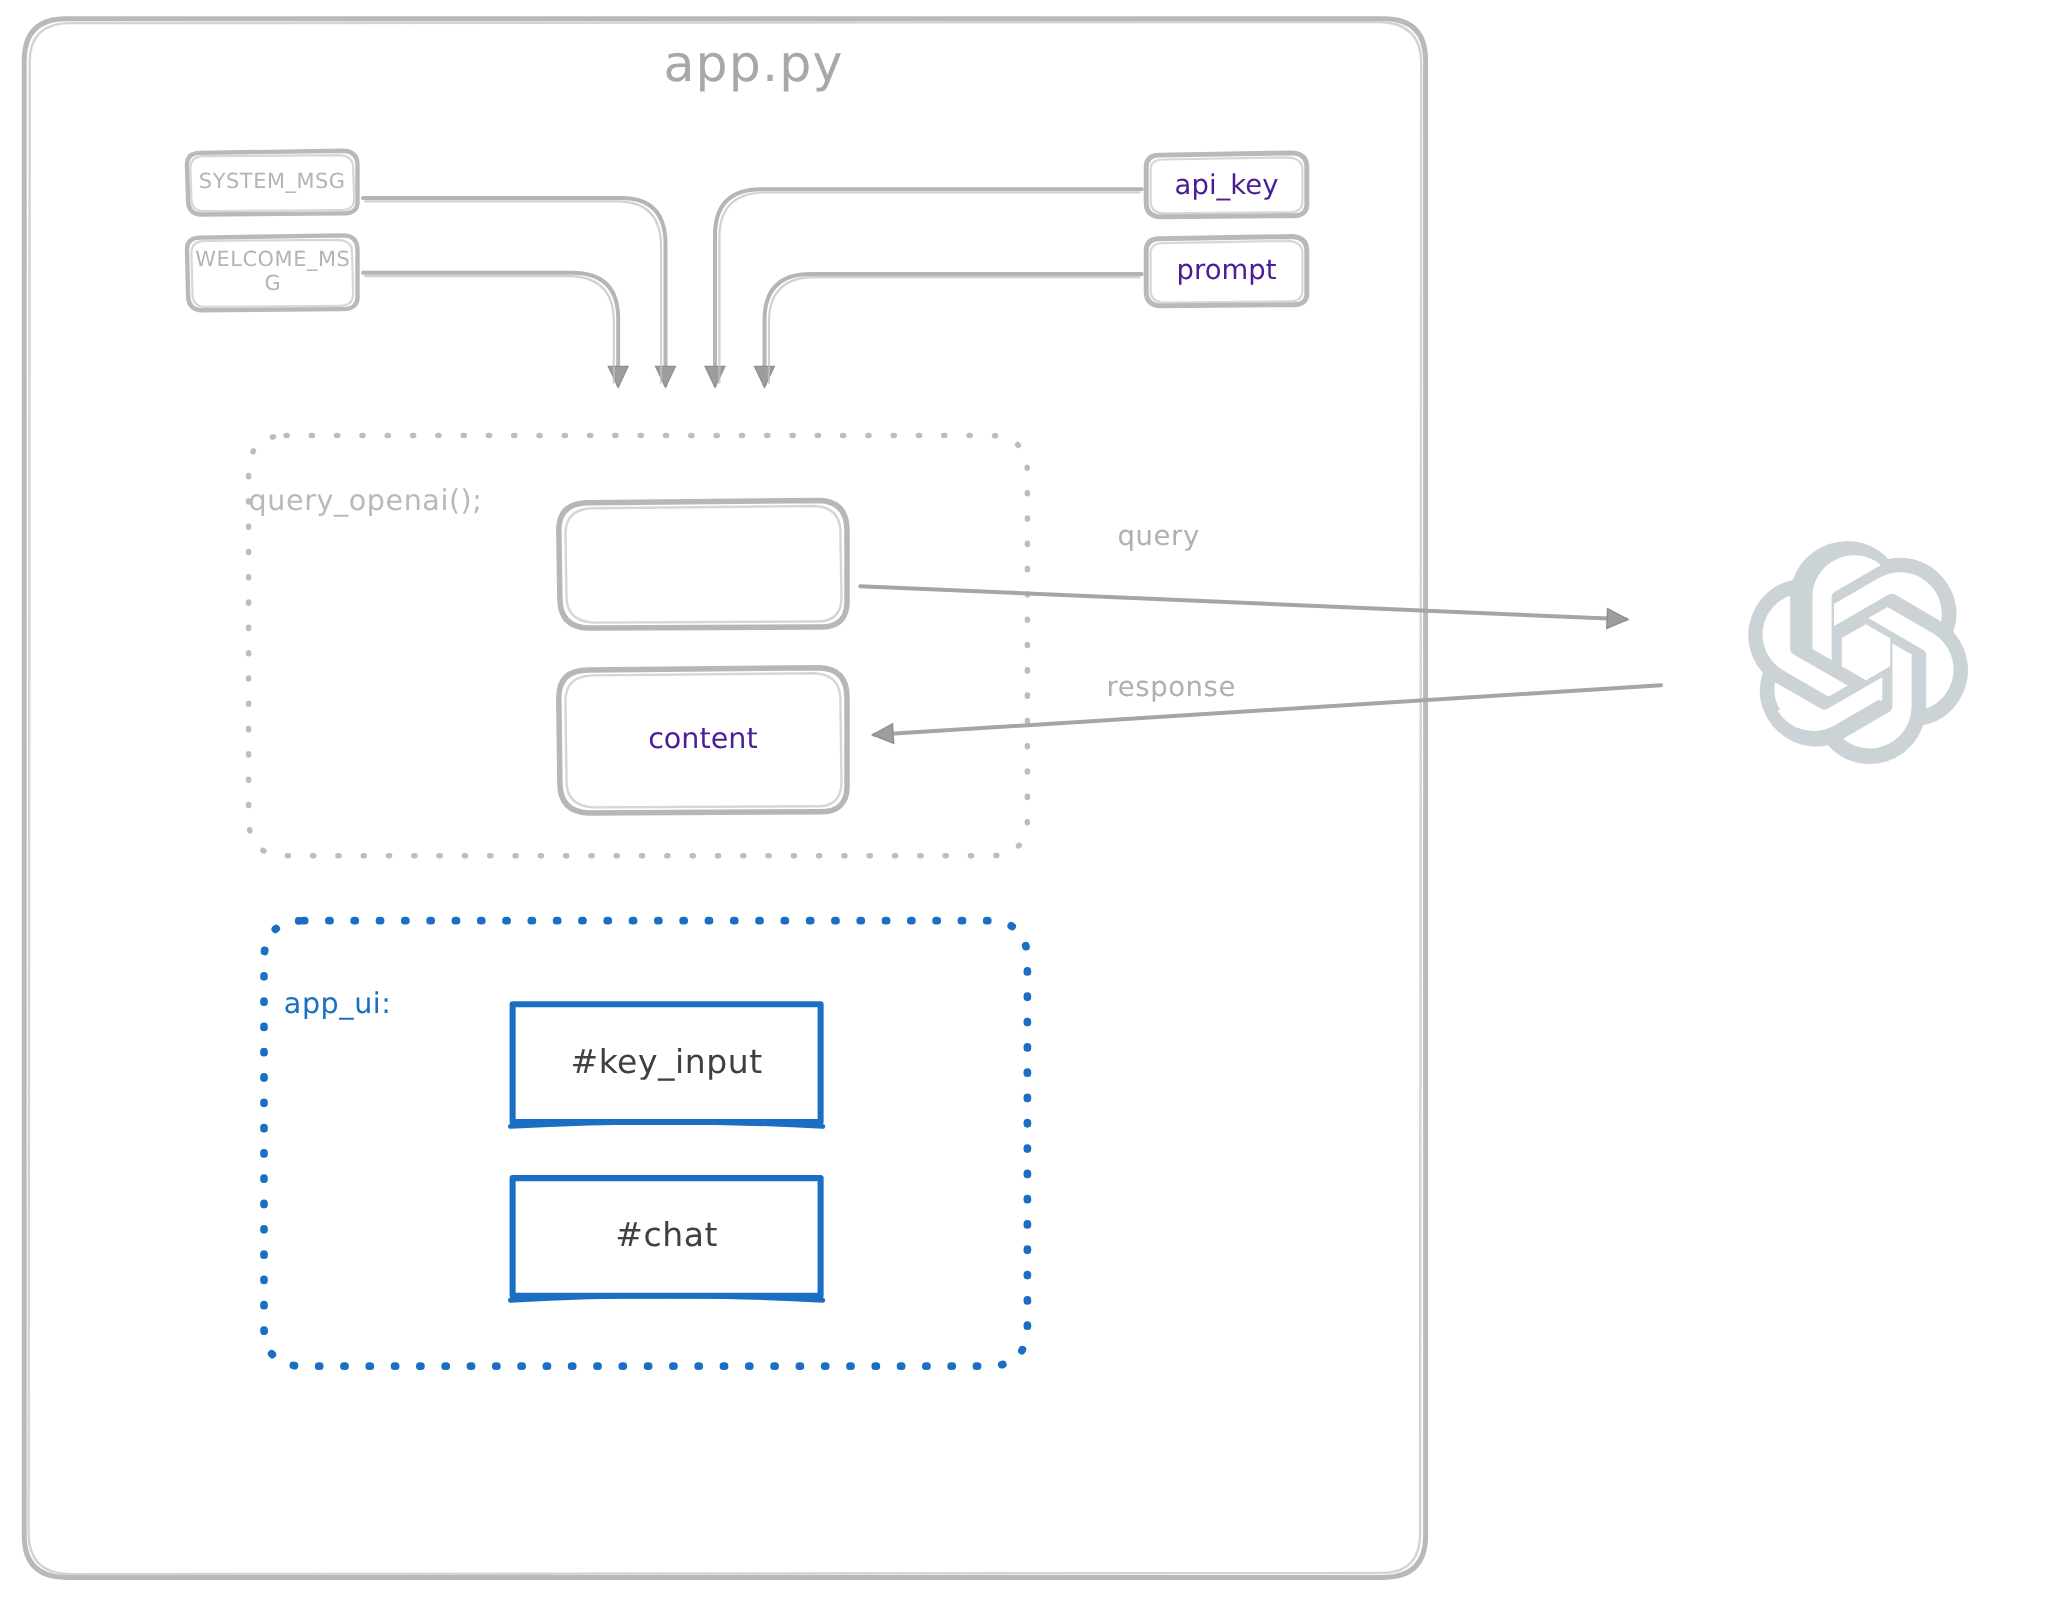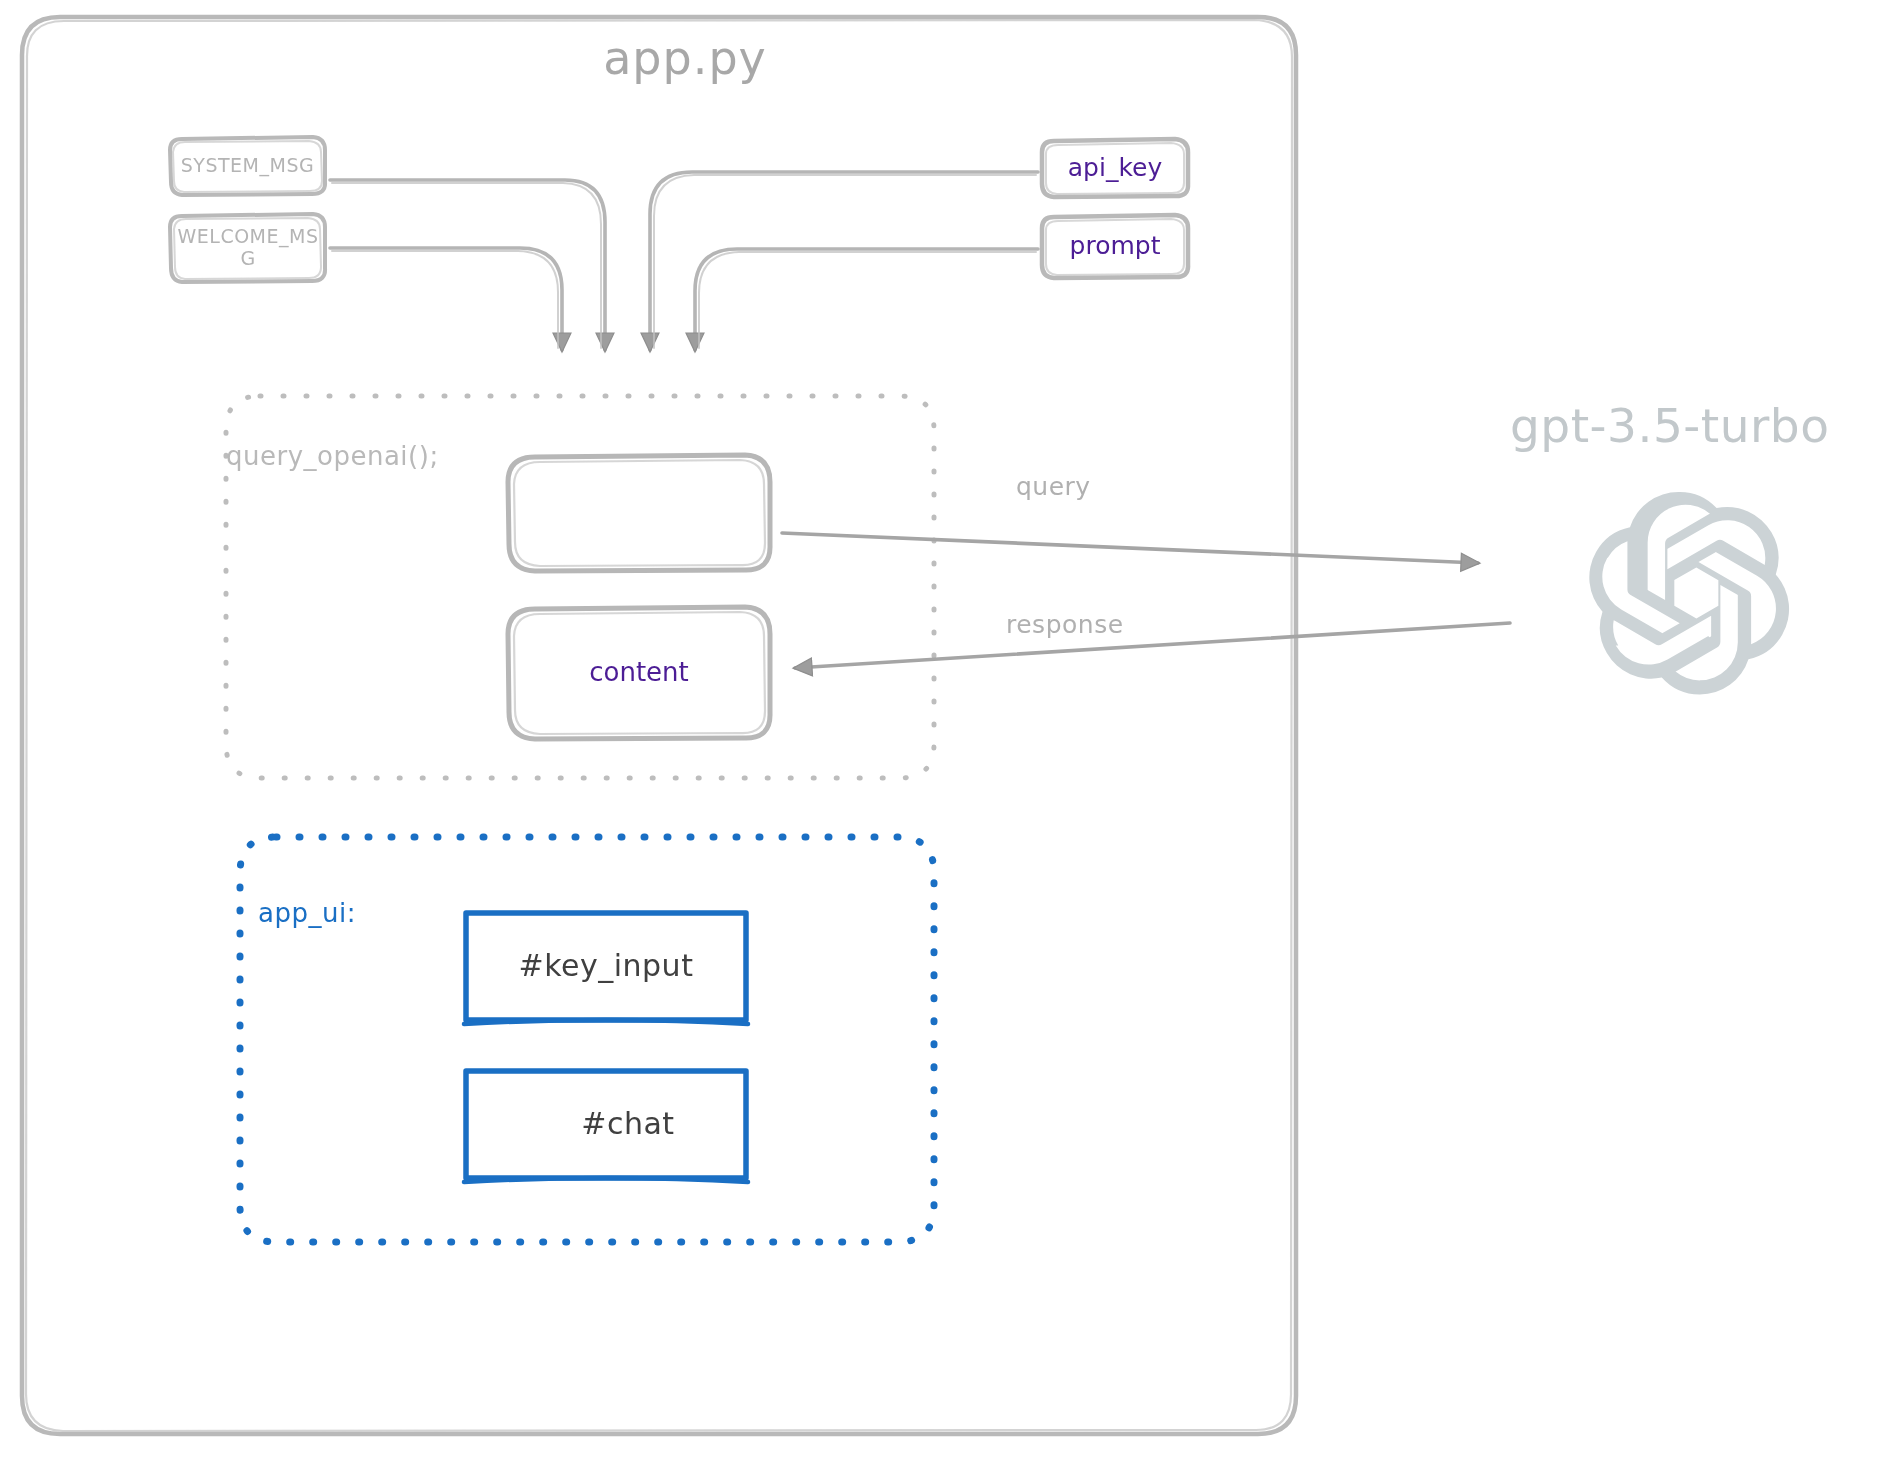--- a/index.html
+++ b/index.html
@@ -197,21 +197,20 @@
 
   <div class="lbl group-label" style="left:226px; top:404px;">query_openai();</div>
 
 
   <div class="lbl lbl-center node-text" style="left:508px; top:608px; width:262px; height:130px; font-size:26px;">content</div>
 
   <div class="lbl edge-label" style="left:1016px; top:472px;">query</div>
 
   <div class="lbl edge-label" style="left:1006px; top:610px;">response</div>
 
-  <div class="lbl model-title" style="left:1510px; top:398px;">gpt-3.5-turbo</div>
 
   <div class="lbl blue-group-label" style="left:258px; top:898px;">app_ui:</div>
 
   <div class="lbl lbl-center blue-node-text" style="left:466px; top:913px; width:280px; height:107px;">#key_input</div>
 
-  <div class="lbl lbl-center blue-node-text" style="left:488px; top:1071px; width:280px; height:107px;text-align:center;">#chat</div>
+  <div class="lbl lbl-center blue-node-text" style="left:466px; top:1071px; width:280px; height:107px;text-align:center;">#chat</div>
 
 </div>
 
 </body></html>

